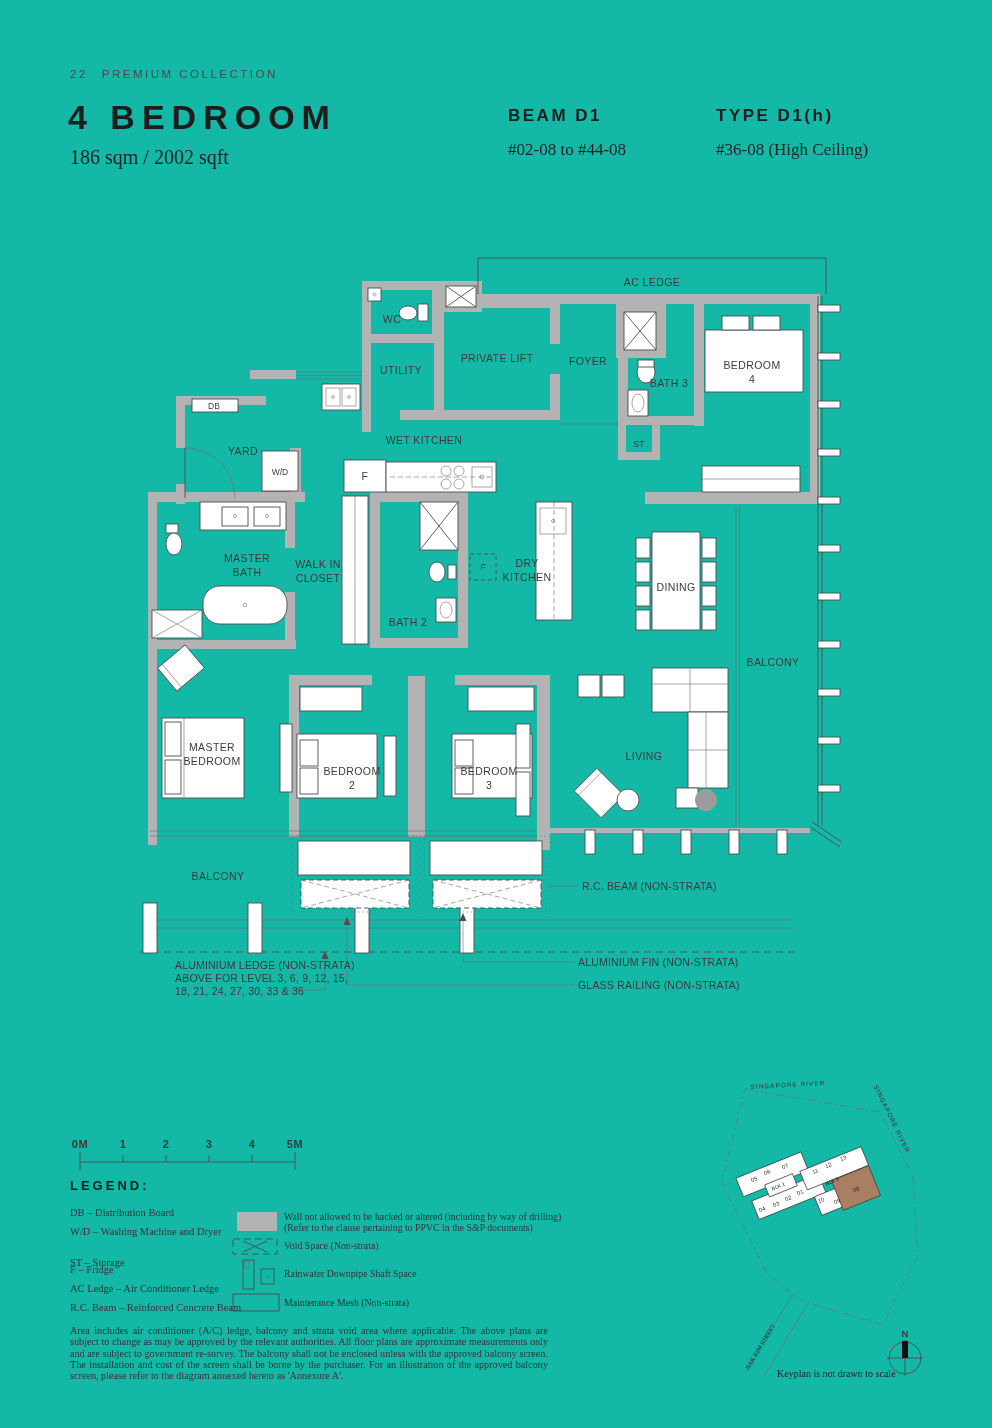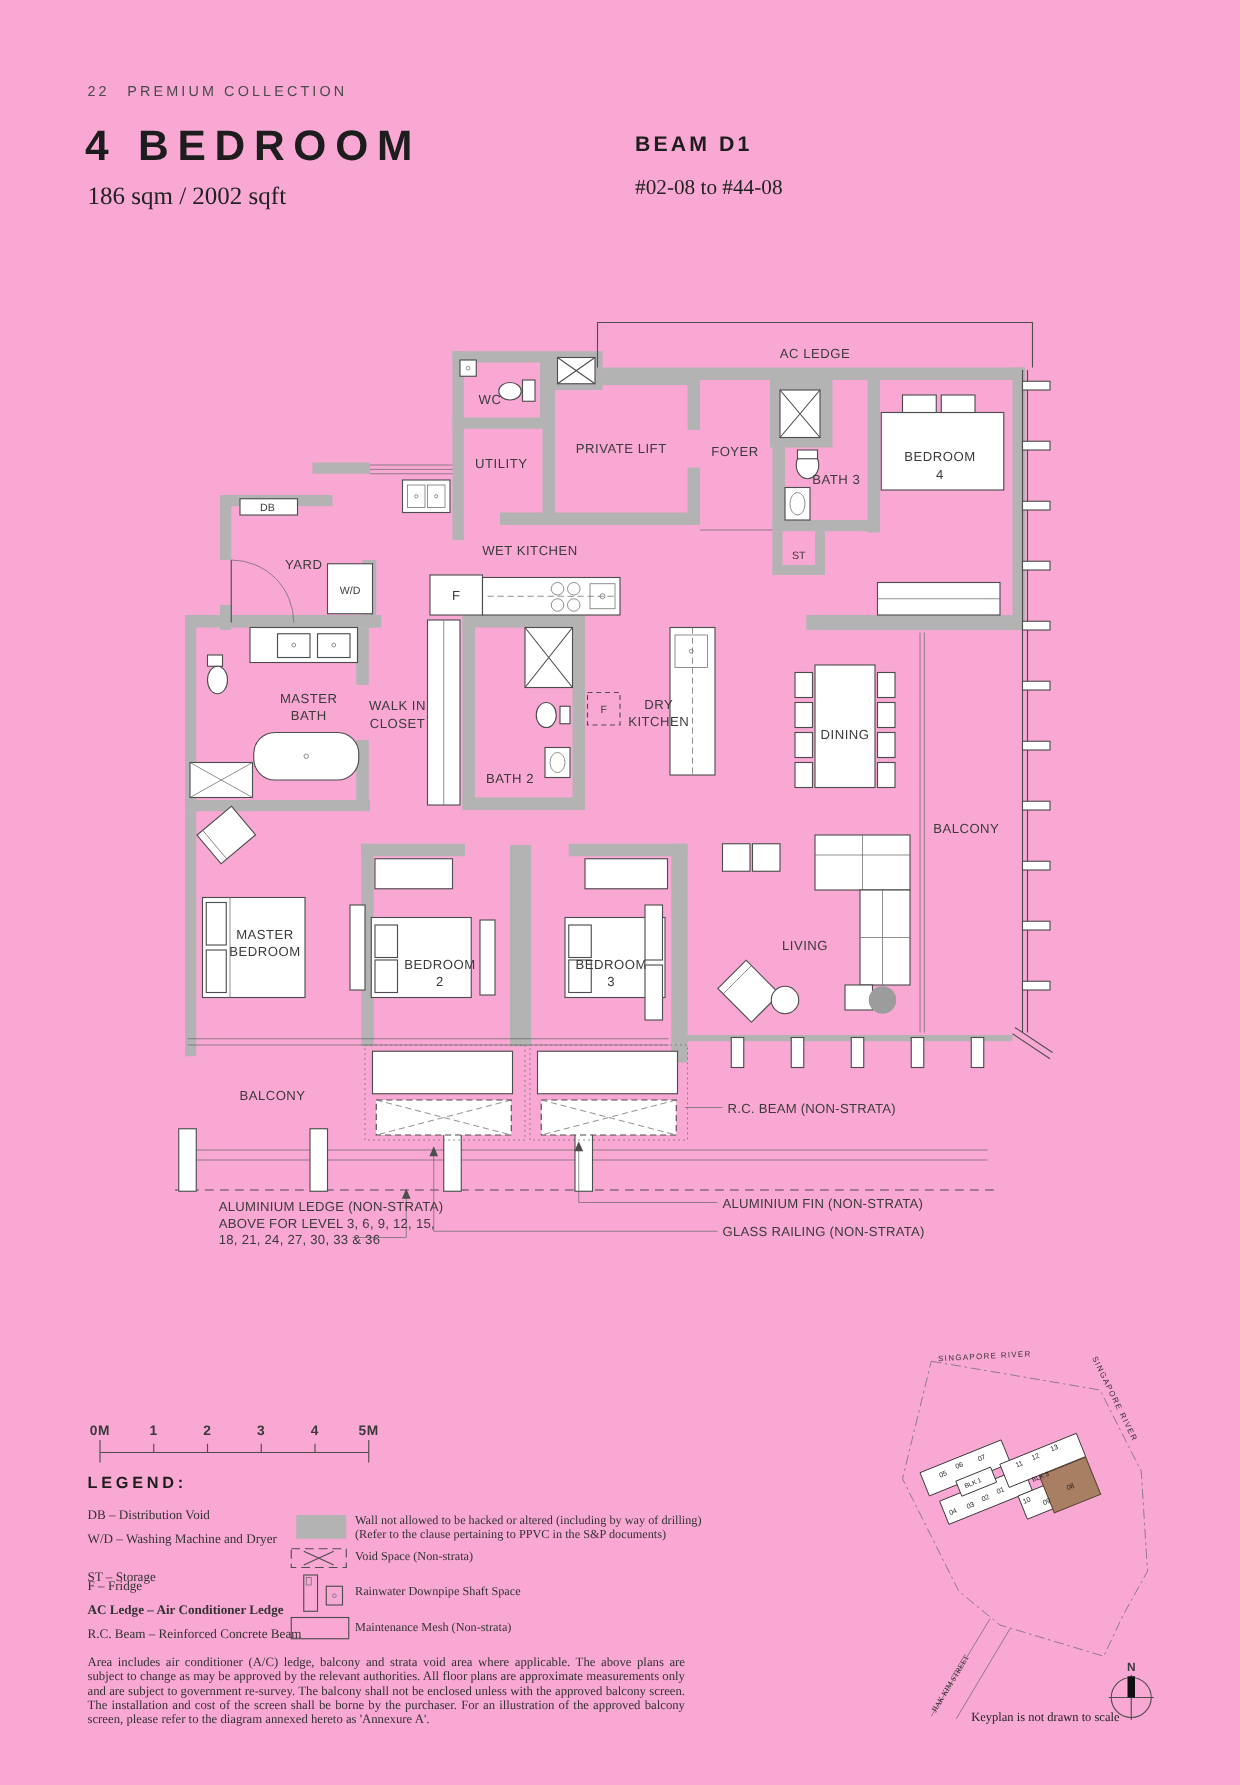--- a/index.html
+++ b/index.html
@@ -1,16 +1,16 @@
 <!DOCTYPE html>
 <html><head>
 <meta charset="utf-8">
 <style>
   html,body{margin:0;padding:0;background:#e8e8e8;}
-  .page{position:relative;width:992px;height:1428px;background:#f9a8d4;overflow:hidden;
+  .page{position:relative;width:992px;height:1428px;background:#14b8a6;overflow:hidden;
         font-family:"Liberation Sans",sans-serif;color:#2f2f2f;}
   .abs{position:absolute;}
   
   .eyebrow{left:70px;top:68px;font-size:11.5px;letter-spacing:2.5px;color:#4a4a4a;}
   .eyebrow .num{margin-right:14px;}
   .title{left:68px;top:98px;font-size:34px;font-weight:bold;letter-spacing:7px;color:#1d1d1d;}
   .area{left:70px;top:146px;font-family:"Liberation Serif",serif;font-size:20px;color:#222;}
   .type-name{font-size:17px;font-weight:bold;letter-spacing:2.5px;color:#1d1d1d;}
   .type-units{font-family:"Liberation Serif",serif;font-size:17px;color:#222;}
   
@@ -43,20 +43,24 @@
 
   <div class="abs eyebrow">
     <span class="num">22</span><span>PREMIUM COLLECTION</span>
   </div>
   <div class="abs title">4 BEDROOM</div>
   <div class="abs area">186 sqm / 2002 sqft</div>
 
   <div class="abs" style="left:508px;top:106px;">
     <div class="type-name">BEAM D1</div>
     <div class="type-units" style="margin-top:14px;">#02-08 to #44-08</div>
+  </div>
+  <div class="abs" style="left:716px;top:106px;">
+    <div class="type-name">TYPE D1(h)</div>
+    <div class="type-units" style="margin-top:14px;">#36-08 (High Ceiling)</div>
   </div>
 
   <svg class="abs" style="left:0;top:0;" width="992" height="1428" viewBox="0 0 992 1428">
     <defs>
       <pattern id="pmesh" width="4.5" height="4.5" patternUnits="userSpaceOnUse">
         <path d="M0 0H4.5M0 0V4.5" stroke="#4a4a4a" stroke-width="0.6" fill="none"></path>
       </pattern>
       <pattern id="pv" width="5" height="12" patternUnits="userSpaceOnUse">
         <path d="M2.5 0V12" stroke="#555" stroke-width="0.7" fill="none"></path>
       </pattern>
@@ -436,25 +440,25 @@
       <g>
         <circle class="ln" cx="905" cy="1358" r="16"></circle>
         <path class="ln" d="M905 1340V1376M887 1358H923"></path>
         <rect x="902" y="1341" width="6" height="17" fill="#111"></rect>
         <text class="north" x="905" y="1337">N</text>
       </g>
     </g>
   </svg>
 
   <div class="abs legend-title">LEGEND:</div>
-  <div class="abs abbr" style="top:1207px;">DB – Distribution Void</div>
+  <div class="abs abbr" style="top:1207px;">DB – Distribution Board</div>
   <div class="abs abbr" style="top:1226px;">W/D – Washing Machine and Dryer</div>
   <div class="abs abbr" style="top:1245px;margin-top:12px;">ST – Storage</div>
   <div class="abs abbr" style="top:1264px;">F – Fridge</div>
-  <div class="abs abbr" style="top:1283px;font-weight:bold;">AC Ledge – Air Conditioner Ledge</div>
+  <div class="abs abbr" style="top:1283px;">AC Ledge – Air Conditioner Ledge</div>
   <div class="abs abbr" style="top:1302px;">R.C. Beam – Reinforced Concrete Beam</div>
 
   <div class="abs symtxt" style="top:1211px;">Wall not allowed to be hacked or altered (including by way of drilling)</div>
   <div class="abs symtxt" style="top:1222px;">(Refer to the clause pertaining to PPVC in the S&amp;P documents)</div>
   <div class="abs symtxt" style="top:1240px;">Void Space (Non-strata)</div>
   <div class="abs symtxt" style="top:1268px;">Rainwater Downpipe Shaft Space</div>
   <div class="abs symtxt" style="top:1297px;">Maintenance Mesh (Non-strata)</div>
 
   <div class="abs disclaimer">Area includes air conditioner (A/C) ledge, balcony and strata void area where applicable. The above plans are subject to change as may be approved by the relevant authorities. All floor plans are approximate measurements only and are subject to government re-survey. The balcony shall not be enclosed unless with the approved balcony screen. The installation and cost of the screen shall be borne by the purchaser. For an illustration of the approved balcony screen, please refer to the diagram annexed hereto as 'Annexure A'.</div>
 

